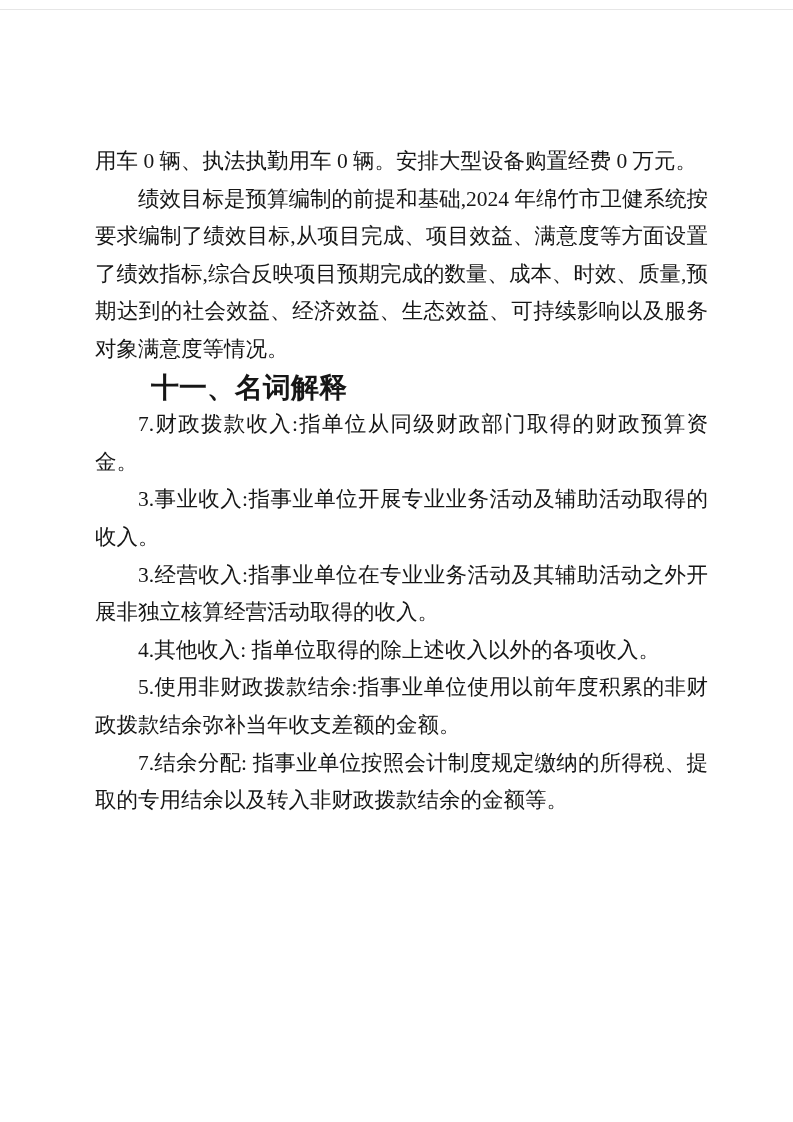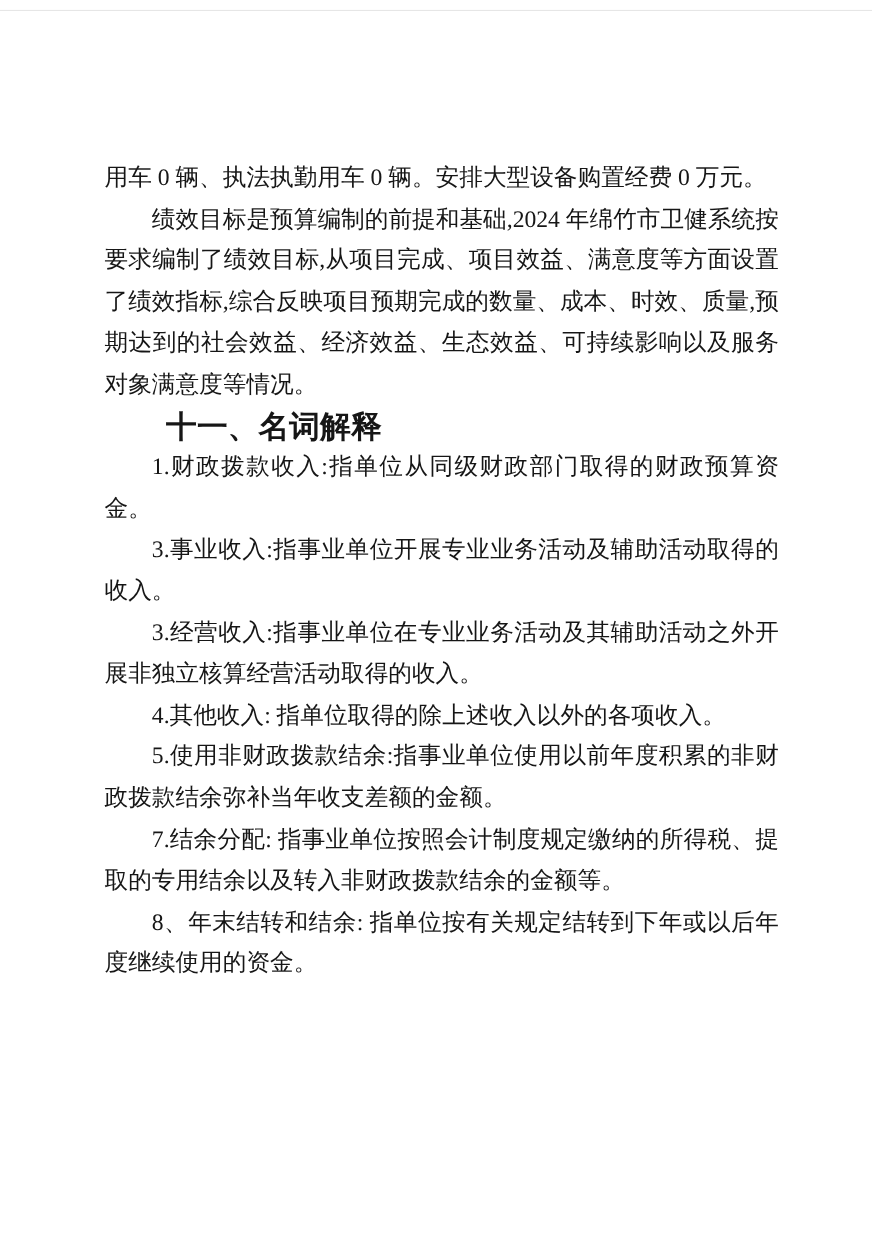--- a/index.html
+++ b/index.html
@@ -63,24 +63,23 @@
 </style>
 </head>
 <body>
 
 <div class="page">
   <div class="top-rule"></div>
   <div class="doc-body">
       <p class="para continuation">用车 0 辆、执法执勤用车 0 辆。安排大型设备购置经费 0 万元。</p>
       <p class="para body">绩效目标是预算编制的前提和基础,2024 年绵竹市卫健系统按要求编制了绩效目标,从项目完成、项目效益、满意度等方面设置了绩效指标,综合反映项目预期完成的数量、成本、时效、质量,预期达到的社会效益、经济效益、生态效益、可持续影响以及服务对象满意度等情况。</p>
       <p class="para heading-hei">十一、名词解释</p>
-      <p class="para body">1.财政拨款收入:指单位从同级财政部门取得的财政预算资金。</p>
+      <p class="para body">7.财政拨款收入:指单位从同级财政部门取得的财政预算资金。</p>
       <p class="para body">3.事业收入:指事业单位开展专业业务活动及辅助活动取得的收入。</p>
       <p class="para body">3.经营收入:指事业单位在专业业务活动及其辅助活动之外开展非独立核算经营活动取得的收入。</p>
       <p class="para body">4.其他收入: 指单位取得的除上述收入以外的各项收入。</p>
       <p class="para body">5.使用非财政拨款结余:指事业单位使用以前年度积累的非财政拨款结余弥补当年收支差额的金额。</p>
       <p class="para body">7.结余分配: 指事业单位按照会计制度规定缴纳的所得税、提取的专用结余以及转入非财政拨款结余的金额等。</p>
-      <p class="para body">8、年末结转和结余: 指单位按有关规定结转到下年或以后年度继续使用的资金。</p>
     </div>
   <div class="page-footer">
     <span class="page-number">17</span>
   </div>
 </div>
 
 </body></html>

